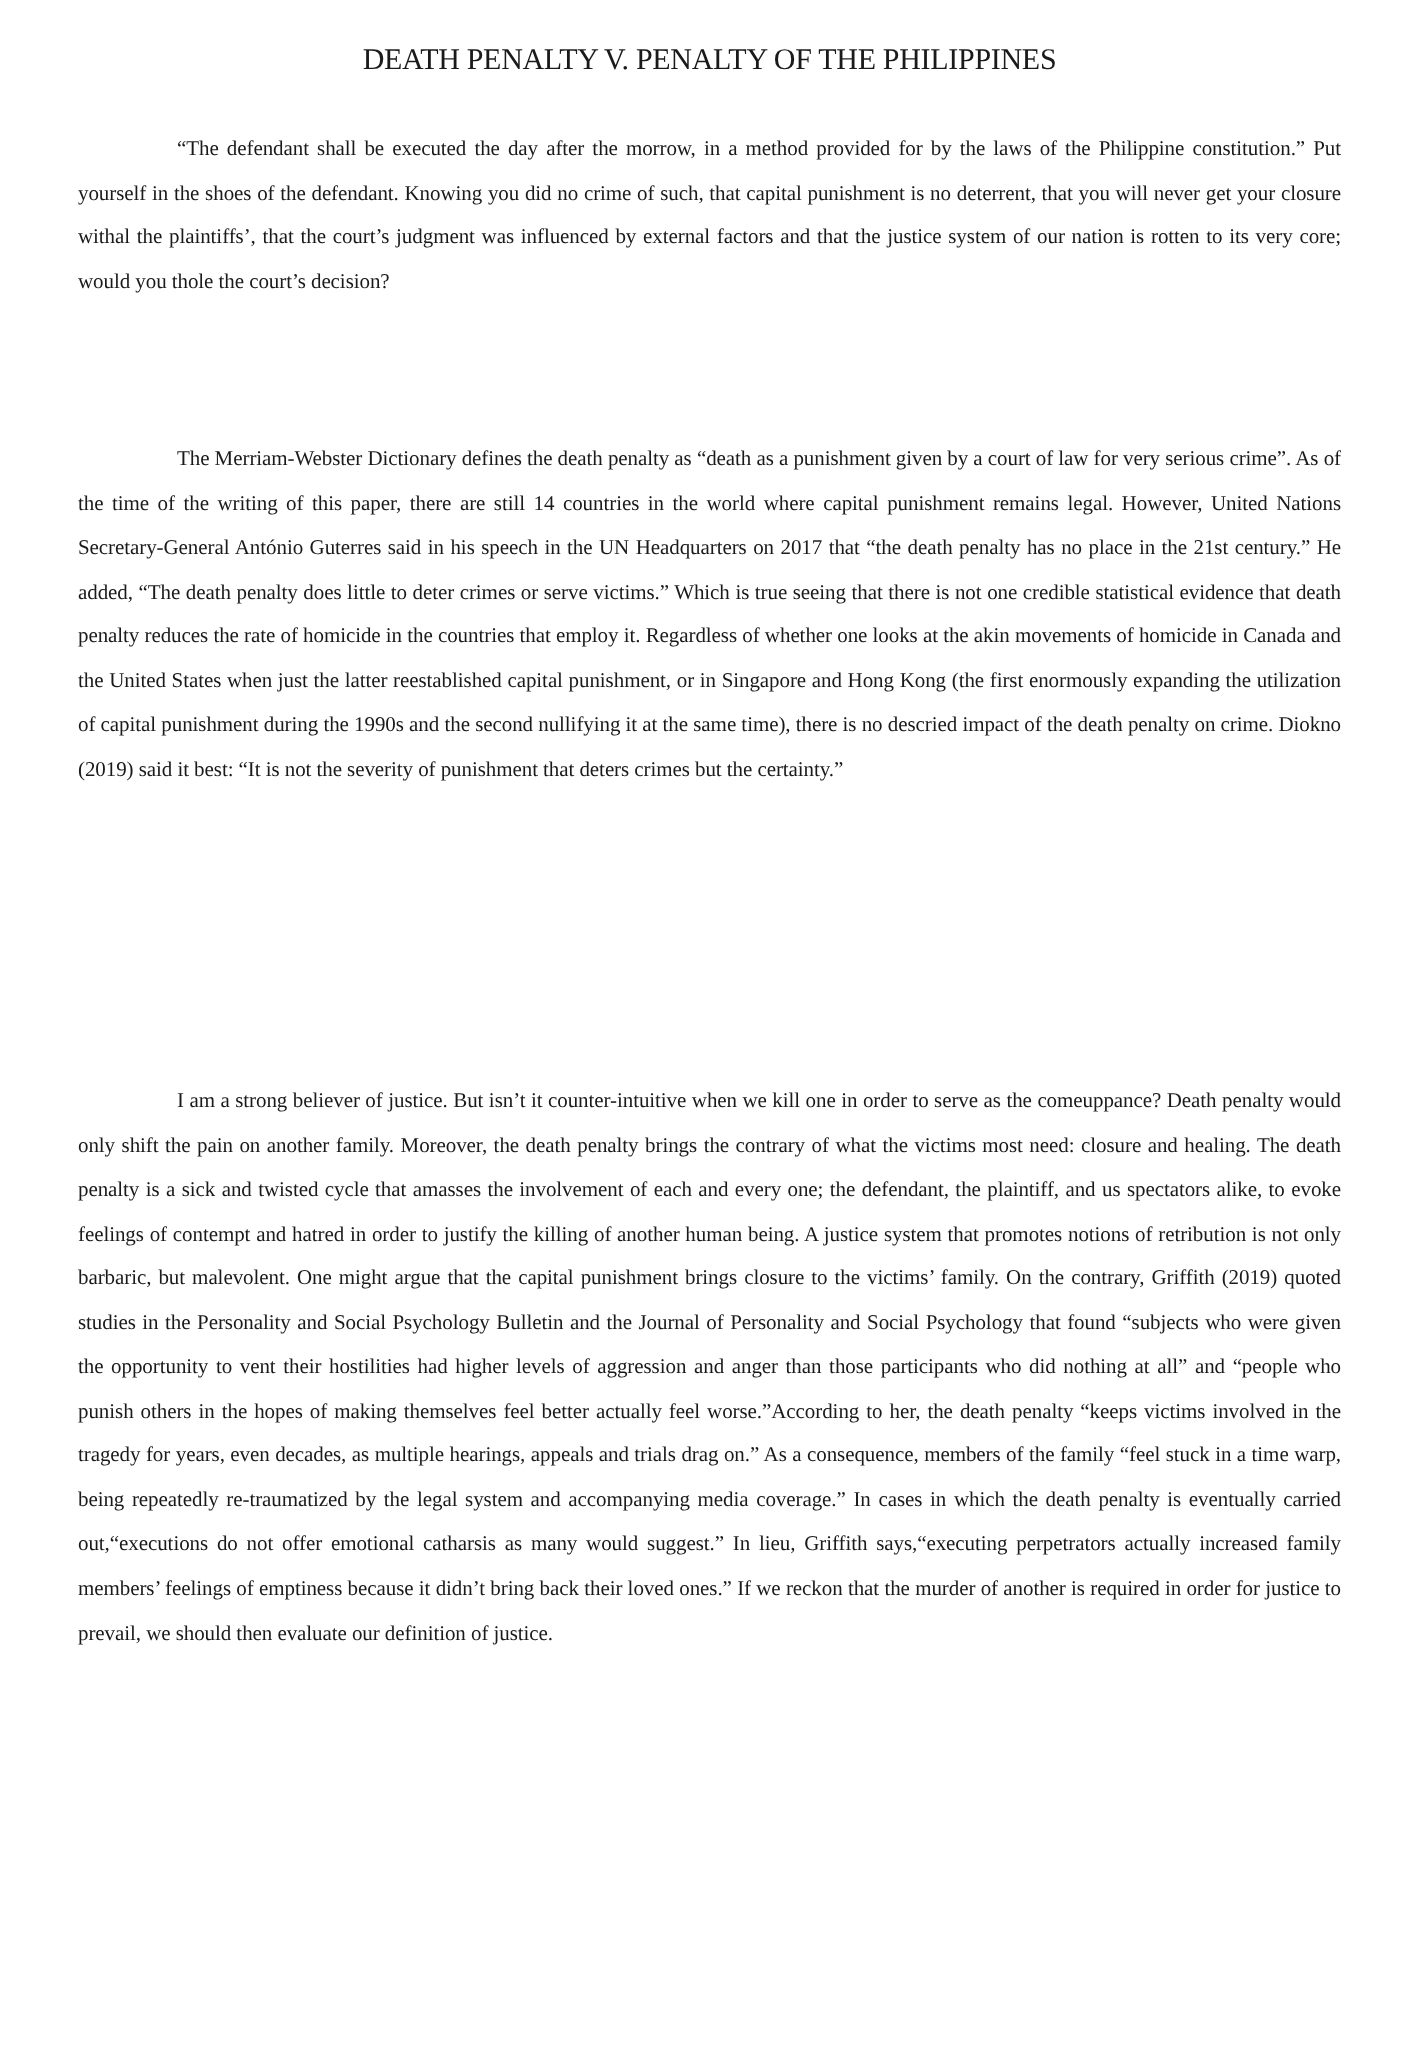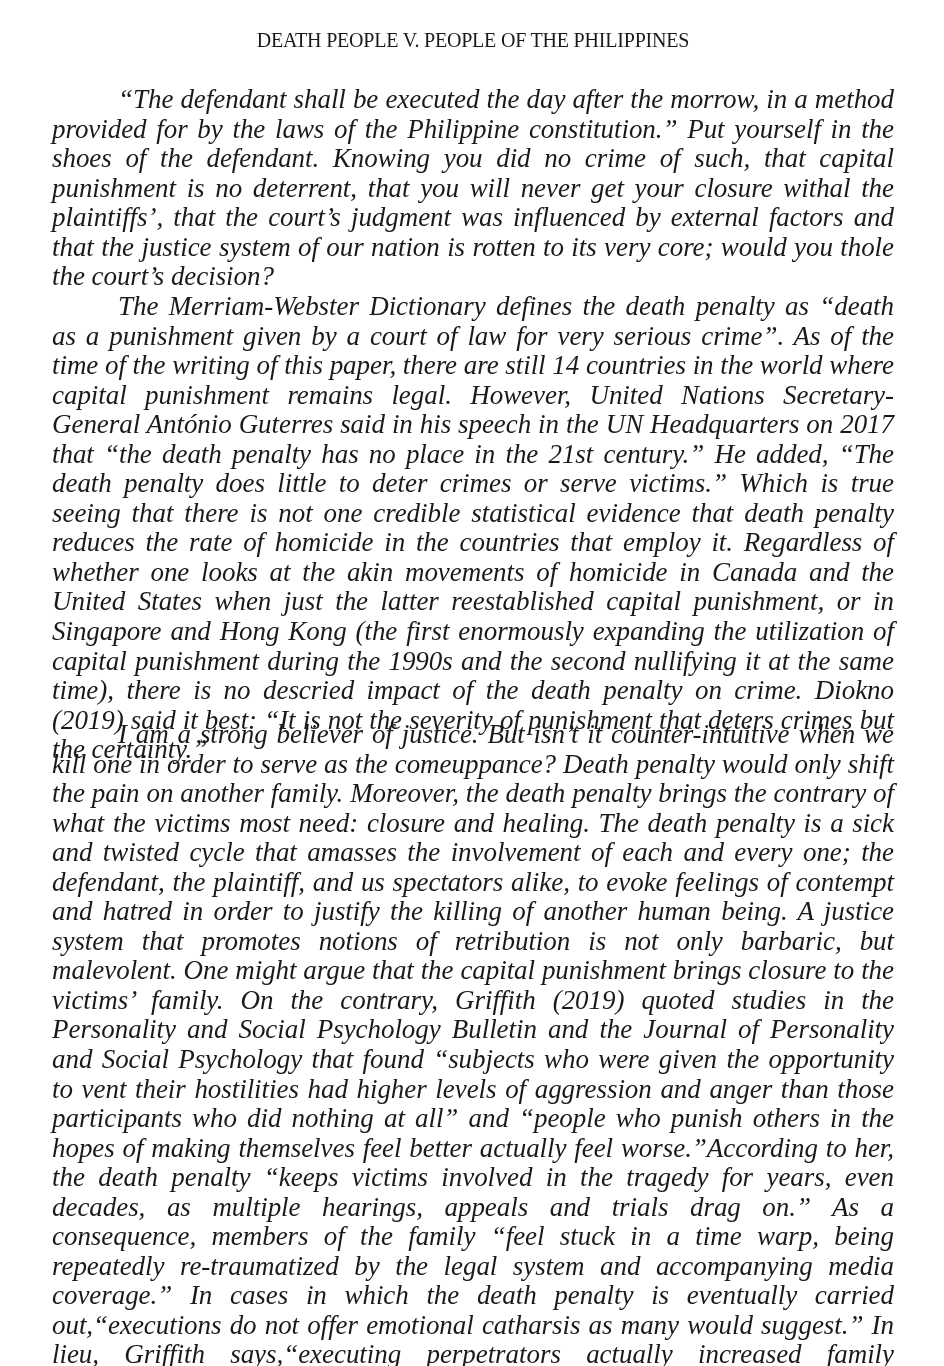--- a/index.html
+++ b/index.html
@@ -30,32 +30,31 @@
       font-size: 20px;
       line-height: 26px;
       letter-spacing: -0.2px;
       word-spacing: 0px;
     }
     .para {
       position: absolute;
       left: 0;
       width: 842px;
       margin: 0;
-      font-size: 27px;
+      font-size: 14px;
       line-height: 29.55px;
       text-align: justify;
       text-indent: 66px;
       letter-spacing: -0.05px;
-      font-style: italic;
     }
     #p1 { top: 85px; }
     #p2 { top: 292px; }
     #p3 { top: 707px; margin-top: 13px; }
   </style>
 </head>
 <body>
 
 <div class="page">
-  <h1 class="title" style="margin:0;font-weight:normal;">DEATH PEOPLE V. PEOPLE OF THE  PHILIPPINES</h1>
+  <h1 class="title" style="margin:0;font-weight:normal;">DEATH PENALTY V. PENALTY OF THE  PHILIPPINES</h1>
   <p class="para" id="p1">“The defendant shall be executed the day after the morrow, in a method provided for by the laws of the Philippine constitution.” Put yourself in the shoes of the defendant. Knowing you did no crime of such, that capital punishment is no deterrent, that you will never get your closure withal the plaintiffs’, that the court’s judgment was influenced by external factors and that the justice system of our nation is rotten to its very core; would you thole the court’s decision?</p>
   <p class="para" id="p2">The Merriam-Webster Dictionary defines the death penalty as “death as a punishment given by a court of law for very serious crime”. As of the time of the writing of this paper, there are still 14 countries in the world where capital punishment remains legal. However, United Nations Secretary-General António Guterres said in his speech in the UN Headquarters on 2017 that “the death penalty has no place in the 21st century.” He added, “The death penalty does little to deter crimes or serve victims.” Which is true seeing that there is not one credible statistical evidence that death penalty reduces the rate of homicide in the countries that employ it. Regardless of whether one looks at the akin movements of homicide in Canada and the United States when just the latter reestablished capital punishment, or in Singapore and Hong Kong (the first enormously expanding the utilization of capital punishment during the 1990s and the second nullifying it at the same time), there is no descried impact of the death penalty on crime. Diokno (2019) said it best: “It is not the severity of punishment that deters crimes but the certainty.”</p>
   <p class="para" id="p3">I am a strong believer of justice. But isn’t it counter-intuitive when we kill one in order to serve as the comeuppance? Death penalty would only shift the pain on another family. Moreover, the death penalty brings the contrary of what the victims most need: closure and healing. The death penalty is a sick and twisted cycle that amasses the involvement of each and every one; the defendant, the plaintiff, and us spectators alike, to evoke feelings of contempt and hatred in order to justify the killing of another human being. A justice system that promotes notions of retribution is not only barbaric, but malevolent. One might argue that the capital punishment brings closure to the victims’ family. On the contrary, Griffith (2019) quoted studies in the Personality and Social Psychology Bulletin and the Journal of Personality and Social Psychology that found “subjects who were given the opportunity to vent their hostilities had higher levels of aggression and anger than those participants who did nothing at all” and “people who punish others in the hopes of making themselves feel better actually feel worse.”According to her, the death penalty “keeps victims involved in the tragedy for years, even decades, as multiple hearings, appeals and trials drag on.” As a consequence, members of the family “feel stuck in a time warp, being repeatedly re-traumatized by the legal system and accompanying media coverage.” In cases in which the death penalty is eventually carried out,“executions do not offer emotional catharsis as many would suggest.” In lieu, Griffith says,“executing perpetrators actually increased family members’ feelings of emptiness because it didn’t bring back their loved ones.” If we reckon that the murder of another is required in order for justice to prevail, we should then evaluate our definition of justice.</p>
 </div>
 
 </body></html>

